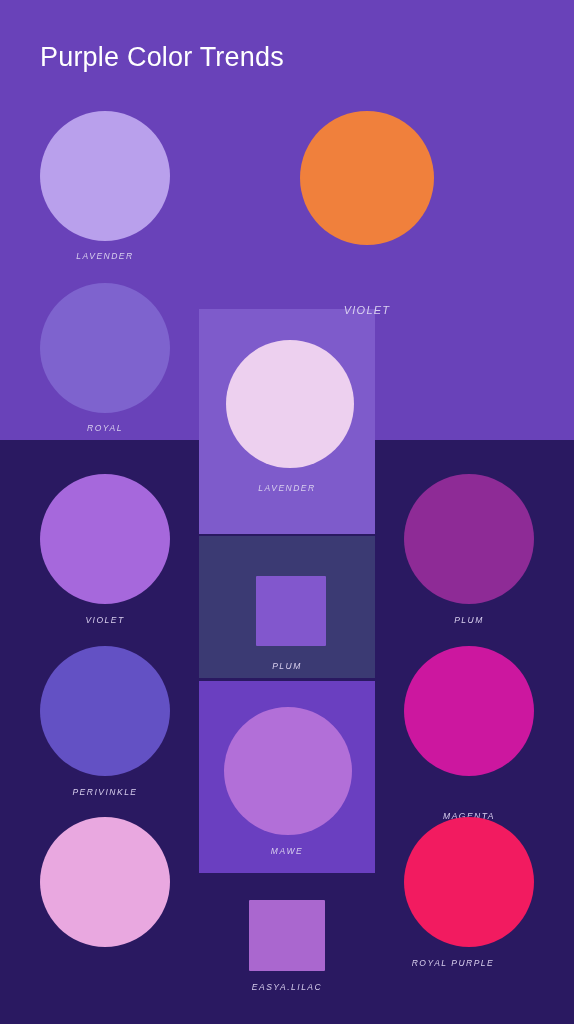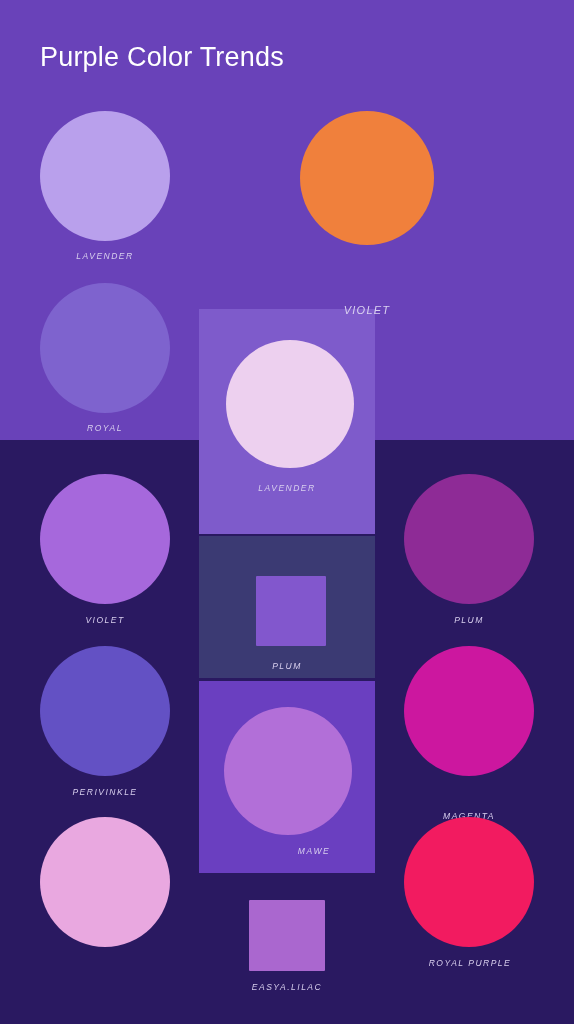--- a/index.html
+++ b/index.html
@@ -40,21 +40,21 @@
 
   <div id="panels-layer">
       <div class="panel" style="left: 199px; top: 309px; width: 176px; height: 225px; background: rgb(126, 91, 203);"></div>
       <div class="swatch circle" style="left: 226px; top: 340px; width: 128px; height: 128px; background: rgb(237, 208, 239);"></div>
       <div class="label" style="left: 199px; top: 483px; width: 176px;">LAVENDER</div>
       <div class="panel" style="left: 199px; top: 536px; width: 176px; height: 142px; background: rgb(59, 58, 115);"></div>
       <div class="swatch square" style="left: 256px; top: 576px; width: 70px; height: 70px; background: rgb(130, 87, 205);"></div>
       <div class="label" style="left: 199px; top: 661px; width: 176px;">PLUM</div>
       <div class="panel" style="left: 199px; top: 681px; width: 176px; height: 192px; background: rgb(106, 63, 192);"></div>
       <div class="swatch circle" style="left: 224px; top: 707px; width: 128px; height: 128px; background: rgb(178, 111, 216);"></div>
-      <div class="label" style="left: 199px; top: 846px; width: 176px; margin-left: 27px;">MAWE</div>
+      <div class="label" style="left: 199px; top: 846px; width: 176px;">MAWE</div>
       <div class="panel" style="left: 199px; top: 895px; width: 176px; height: 110px; background: transparent;"></div>
       <div class="swatch square" style="left: 249px; top: 900px; width: 76px; height: 71px; background: rgb(170, 103, 207);"></div>
       <div class="label" style="left: 199px; top: 982px; width: 176px;">EASYA.LILAC</div>
     </div>
   <div id="swatches-layer">
       <div class="swatch circle" style="left: 40px; top: 111px; width: 130px; height: 130px; background: rgb(185, 160, 236);"></div>
       <div class="label" style="left: 40px; top: 251px; width: 130px;">LAVENDER</div>
       <div class="swatch circle" style="left: 300px; top: 111px; width: 134px; height: 134px; background: rgb(240, 128, 60);"></div>
       <div class="label lg" style="left: 300px; top: 263px; width: 134px; margin-top: 41px;">VIOLET</div>
       <div class="swatch circle" style="left: 40px; top: 283px; width: 130px; height: 130px; background: rgb(126, 99, 206);"></div>
@@ -62,16 +62,16 @@
       <div class="swatch circle" style="left: 40px; top: 474px; width: 130px; height: 130px; background: rgb(166, 104, 220);"></div>
       <div class="label" style="left: 40px; top: 615px; width: 130px;">VIOLET</div>
       <div class="swatch circle" style="left: 404px; top: 474px; width: 130px; height: 130px; background: rgb(142, 43, 150);"></div>
       <div class="label" style="left: 404px; top: 615px; width: 130px;">PLUM</div>
       <div class="swatch circle" style="left: 40px; top: 646px; width: 130px; height: 130px; background: rgb(99, 81, 196);"></div>
       <div class="label" style="left: 40px; top: 787px; width: 130px;">PERIVINKLE</div>
       <div class="swatch circle" style="left: 404px; top: 646px; width: 130px; height: 130px; background: rgb(204, 23, 159);"></div>
       <div class="label" style="left: 404px; top: 787px; width: 130px; margin-top: 24px;">MAGENTA</div>
       <div class="swatch circle" style="left: 40px; top: 817px; width: 130px; height: 130px; background: rgb(233, 168, 224);"></div>
       <div class="swatch circle" style="left: 404px; top: 817px; width: 130px; height: 130px; background: rgb(242, 27, 96);"></div>
-      <div class="label" style="left: 400px; top: 958px; width: 140px;">ROYAL PURPLE</div>
+      <div class="label" style="left: 383px; top: 958px; width: 140px;">ROYAL PURPLE</div>
     </div>
 
 </div>
 
 </body></html>

